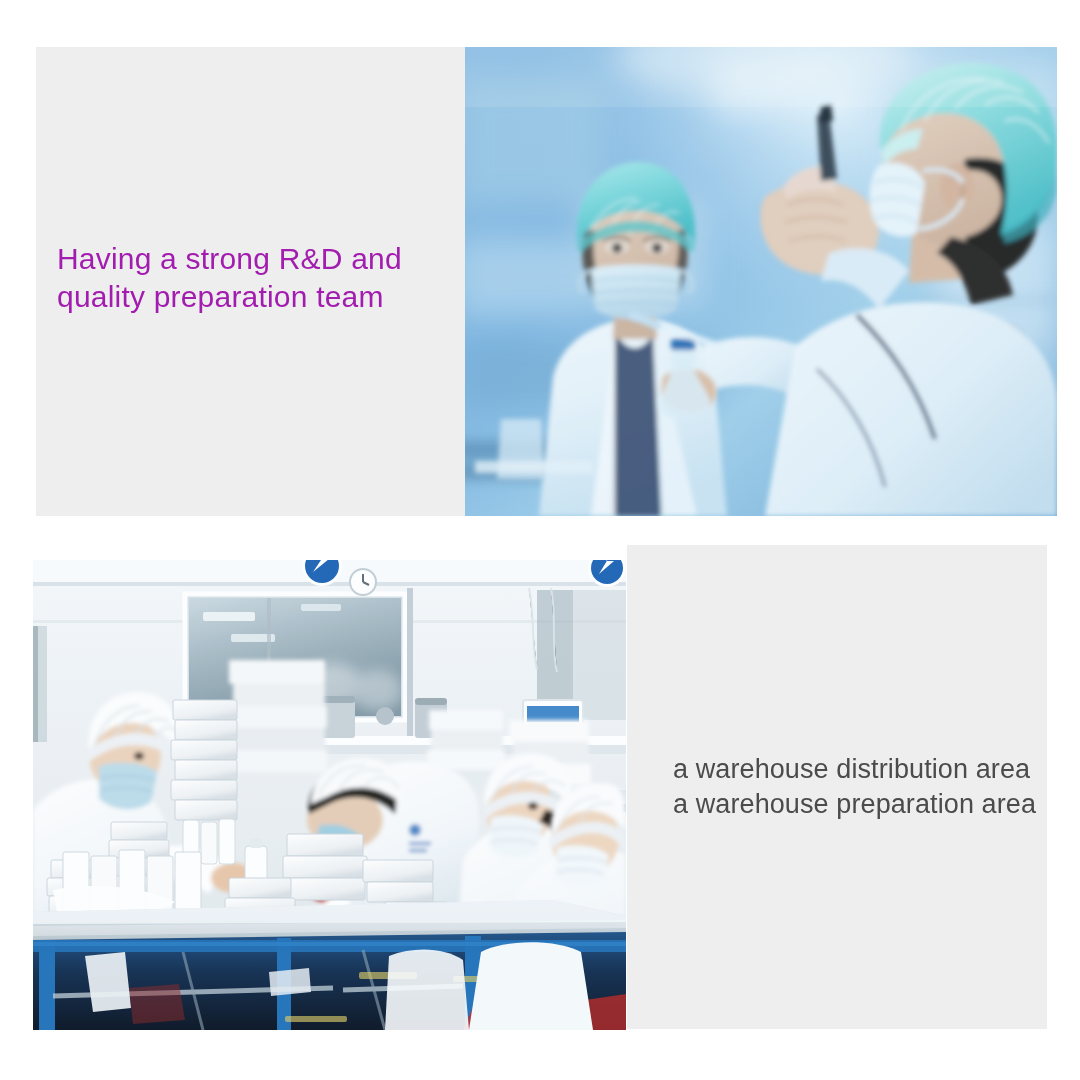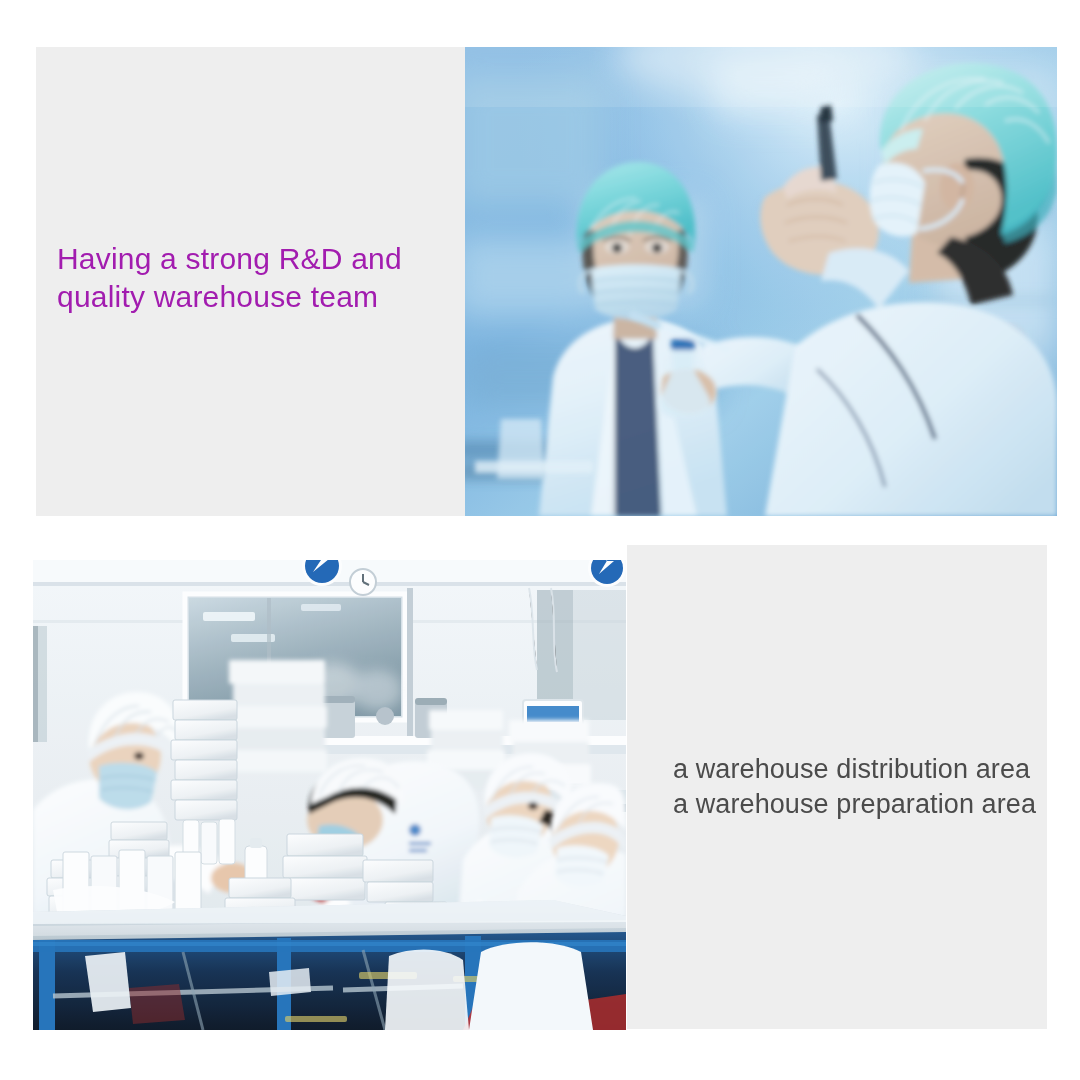--- a/index.html
+++ b/index.html
@@ -110,21 +110,21 @@
 </head>
 <body>
 
 <div id="page">
 
   <div class="block-top">
 
     <div class="panel-top-text">
       <div class="caption-top">
         <span class="ln">Having a strong R&amp;D and</span>
-        <span class="ln">quality warehouse team</span>
+        <span class="ln">quality preparation team</span>
       </div>
     </div>
 
     <div class="photo-lab">
       <svg class="photo-svg" viewBox="0 0 592 469" preserveAspectRatio="none">
         <defs>
           <filter id="bigBlur" x="-30%" y="-30%" width="160%" height="160%">
             <feGaussianBlur stdDeviation="16"></feGaussianBlur>
           </filter>
           <filter id="medBlur" x="-30%" y="-30%" width="160%" height="160%">

